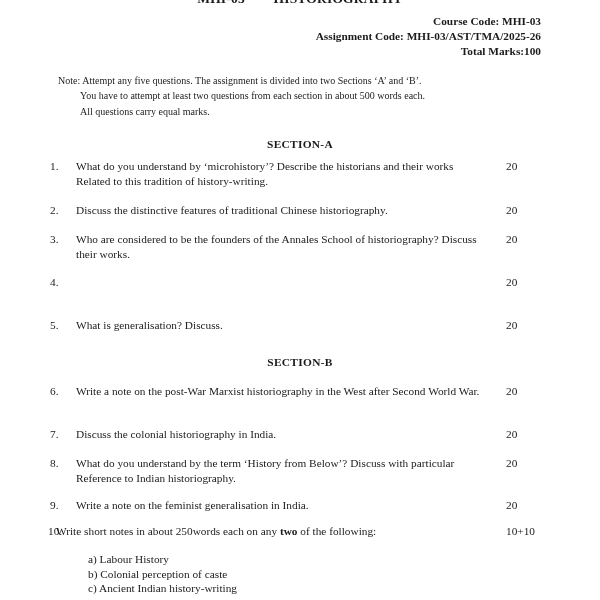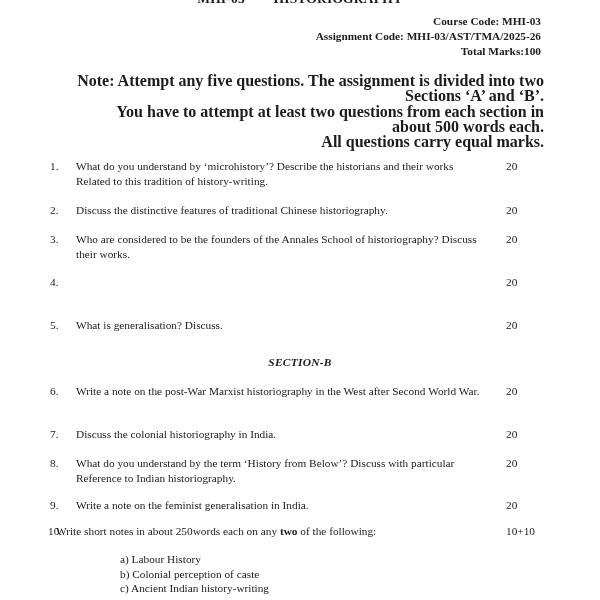--- a/index.html
+++ b/index.html
@@ -47,40 +47,39 @@
     font-size: 11.3px;
     line-height: 15.2px;
   }
 
   
   .note-block {
     position: absolute;
     top: 73px;
     left: 58px;
     width: 486px;
-    font-weight: bold;
-    font-size: 16px;
+    font-weight: normal;
+    font-size: 10px;
     line-height: 15.3px;
-    text-align: right;
   }
   .note-line-1 { text-indent: 0; }
   .note-line-2, .note-line-3 { padding-left: 22px; }
 
   
   .section-heading {
     position: absolute;
     left: 0;
     width: 600px;
     text-align: center;
     font-weight: bold;
     font-size: 11.4px;
     letter-spacing: 0.3px;
   }
   #section-a-heading { top: 138px; }
-  #section-b-heading { top: 356px; font-style: italic; }
+  #section-b-heading { top: 356px; }
 
   
   .q-row {
     position: absolute;
     left: 50px;
     width: 496px;
     font-size: 11.3px;
     line-height: 14.6px;
   }
   .q-num {
@@ -103,21 +102,20 @@
     font-size: 11.3px;
   }
 
   
   .subitems {
     position: absolute;
     left: 88px;
     top: 552px;
     font-size: 11.3px;
     line-height: 14.7px;
-    margin-left: 32px;
   }
   .subitem { white-space: nowrap; }
 
   b.inline-bold { font-weight: bold; }
 </style>
 </head>
 <body>
 
 <div class="page">
 
@@ -128,20 +126,21 @@
     <div>Assignment Code: MHI-03/AST/TMA/2025-26</div>
     <div>Total Marks:100</div>
   </div>
 
   <div class="note-block">
     <div class="note-line-1">Note: Attempt any five questions. The assignment is divided into two Sections ‘A’ and ‘B’.</div>
     <div class="note-line-2">You have to attempt at least two questions from each section in about 500 words each.</div>
     <div class="note-line-3">All questions carry equal marks.</div>
   </div>
 
+  <div class="section-heading" id="section-a-heading">SECTION-A</div>
 
   <div class="q-row" style="top:159px;">
     <span class="q-num">1.</span>
     <div class="q-body">What do you understand by ‘microhistory’? Describe the historians and their works Related to this tradition of history-writing.</div>
     <span class="q-marks">20</span>
   </div>
 
   <div class="q-row" style="top:203px;">
     <span class="q-num">2.</span>
     <div class="q-body">Discuss the distinctive features of traditional Chinese historiography.</div>

